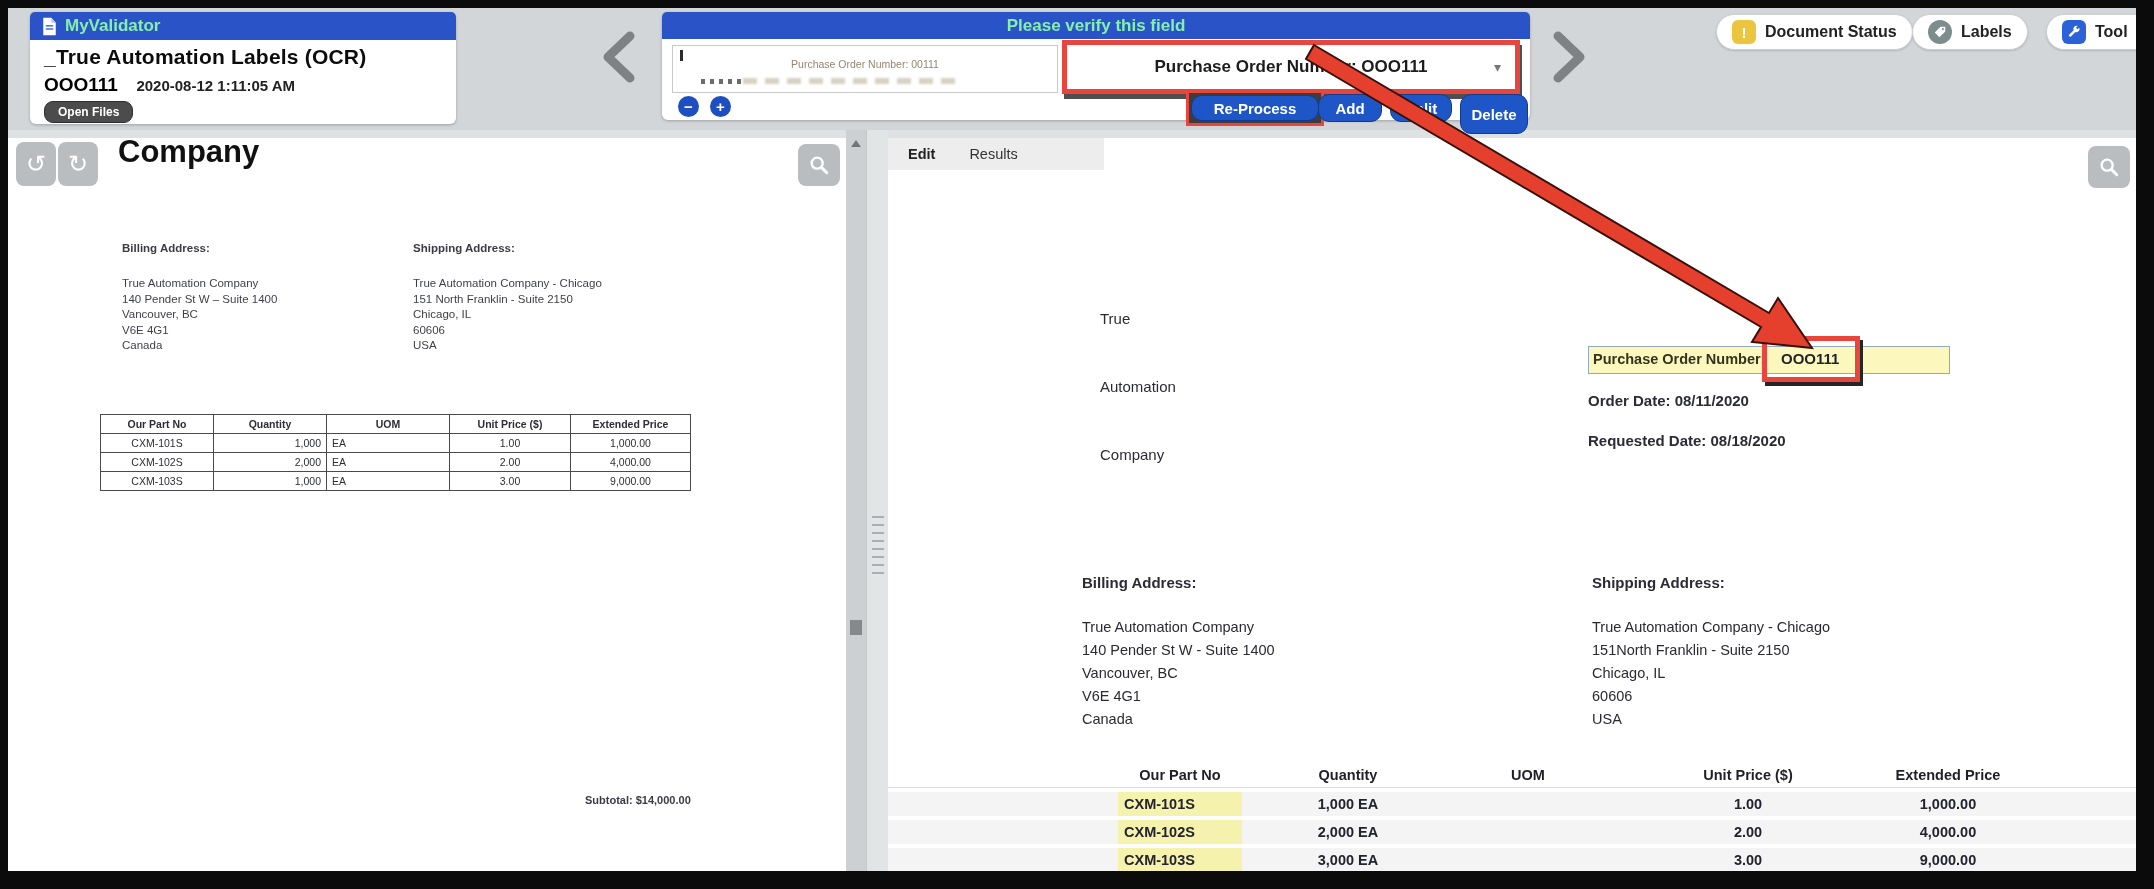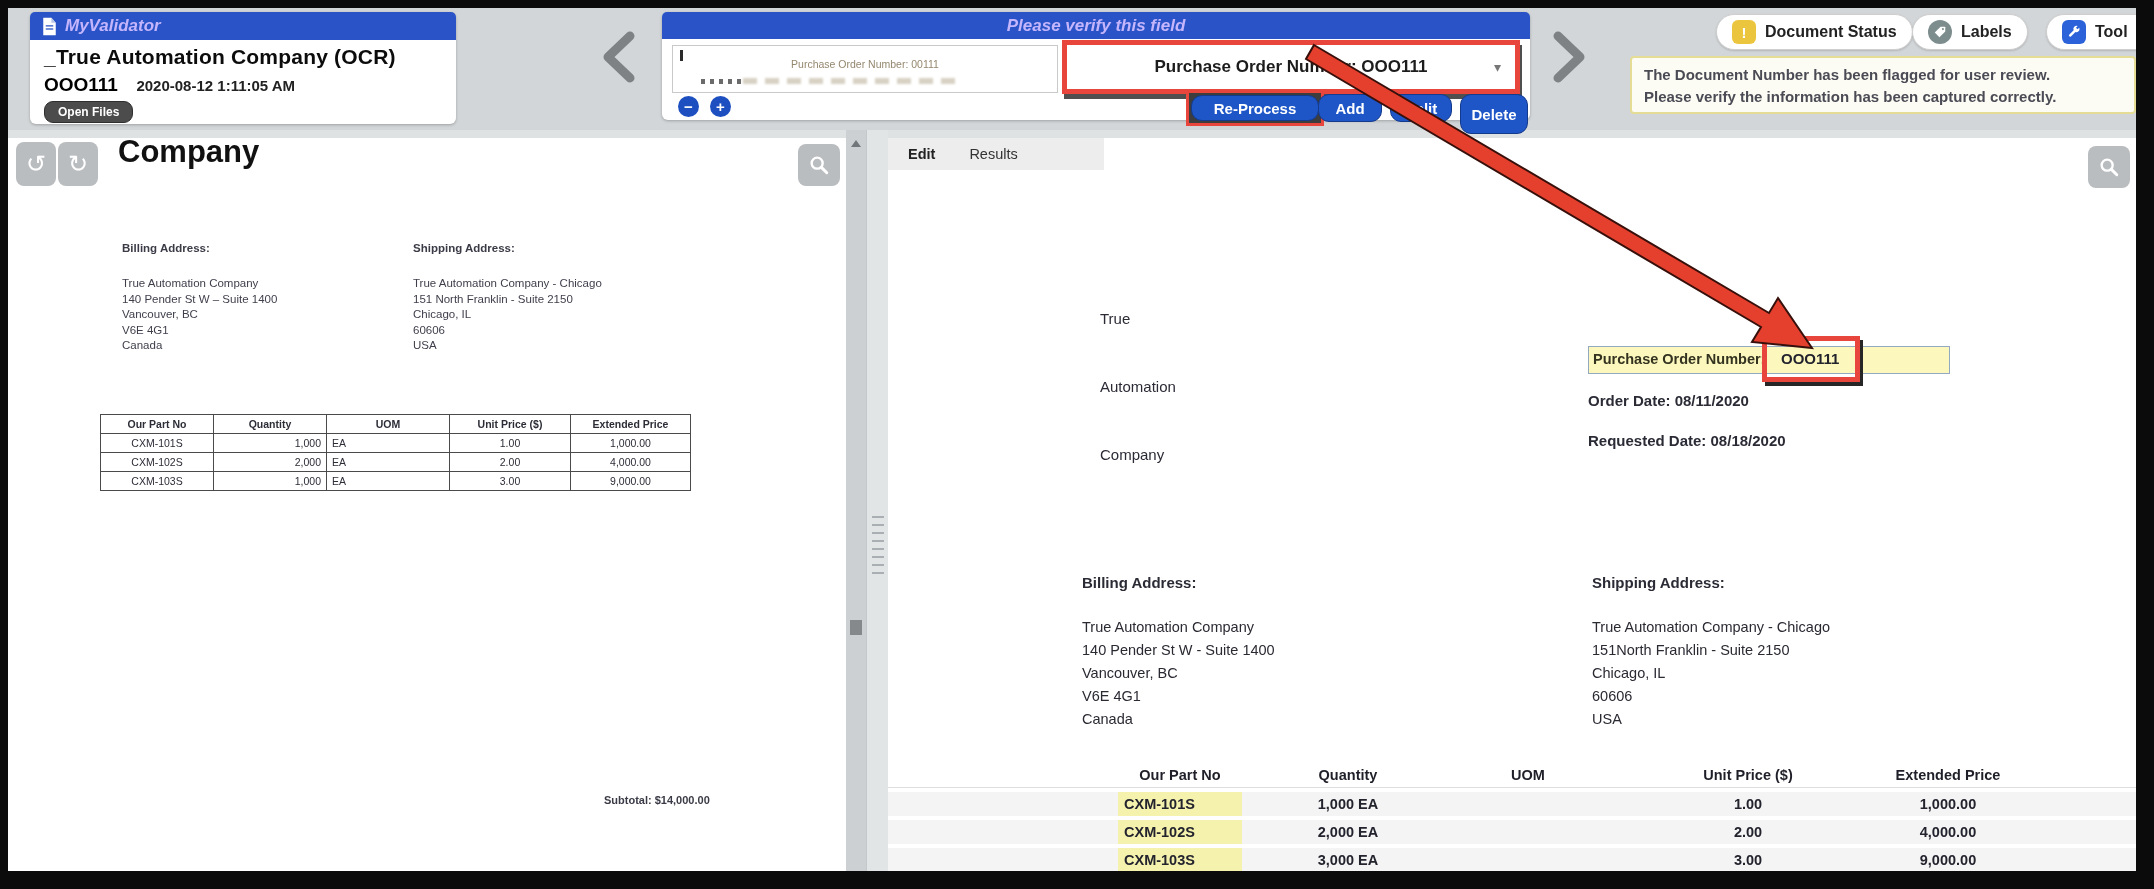--- a/index.html
+++ b/index.html
@@ -11,21 +11,21 @@
   .frame.top { left:0; top:0; width:2154px; height:8px; }
   .frame.bottom { left:0; top:871px; width:2154px; height:18px; }
   .frame.left { left:0; top:0; width:8px; height:889px; }
   .frame.right { left:2136px; top:0; width:18px; height:889px; }
 
   .abs { position:absolute; }
 
   
   .doc-card { left:30px; top:12px; width:426px; height:112px; background:#fff;
               border-radius:6px; box-shadow:0 1px 3px rgba(0,0,0,.25); z-index:5; }
-  .blue-bar { background:#2953c6; color:#c4b5fd; font-weight:bold;font-style:italic; }
+  .blue-bar { background:#2953c6; color:#86efac; font-weight:bold; }
   .doc-card .hdr { display:flex; align-items:center; gap:8px; height:28px;
                    border-radius:5px 5px 0 0; padding-left:12px; font-size:17px; }
   .doc-card .body { padding:5px 14px 0 14px; }
   .doc-name { font-size:21px; font-weight:800; color:#0c0c0c; letter-spacing:.2px; }
   .doc-meta { margin-top:5px; }
   .doc-num { font-size:19px; font-weight:800; color:#000; }
   .doc-time { font-size:15px; font-weight:600; color:#222; margin-left:14px; }
   .open-files { display:inline-block; margin-top:5px; background:#4c4c4c; color:#fff;
                 font-size:12px; font-weight:bold; padding:3px 13px; border-radius:9px;
                 border:1px solid #2e2e2e; cursor:pointer; }
@@ -95,21 +95,21 @@
 
   
   .lp-title { position:absolute; left:110px; top:-4px; font-size:31px; font-weight:800; color:#111; }
   .lp-h { position:absolute; font-size:11.5px; font-weight:bold; color:#3b3b47; }
   .lp-lines { position:absolute; font-size:11.5px; color:#3f3f4c; line-height:15.5px; }
   .lp-table { position:absolute; left:92px; top:276px; border-collapse:collapse;
               font-size:10.5px; color:#2d2d38; }
   .lp-table th, .lp-table td { border:1px solid #4a4a4a; height:19px; padding:0 5px; }
   .lp-table th { font-weight:bold; text-align:center; }
   .lp-table td.c { text-align:center; } .lp-table td.r { text-align:right; }
-  .lp-subtotal { position:absolute; left:577px; top:656px; font-size:11px; font-weight:700; color:#3b3b47;margin-left:19px; }
+  .lp-subtotal { position:absolute; left:577px; top:656px; font-size:11px; font-weight:700; color:#3b3b47; }
 
   
   .tabstrip { position:absolute; left:0; top:0; width:216px; height:32px; background:#ededed;
               display:flex; align-items:center; gap:34px; padding-left:20px; }
   .tab { font-size:14.5px; color:#333; cursor:pointer; }
   .tab.active { font-weight:600; color:#222; }
   .rp-word { position:absolute; left:212px; font-size:15px; font-weight:500; color:#2b2b36; }
   .po-field { position:absolute; left:700px; top:208px; width:362px; height:28px;
               background:#fbf7bd; border:1px solid #93a9c0; cursor:text; }
   .po-label { position:absolute; left:4px; top:4px; font-size:14.5px; font-weight:600; color:#33331f; }
@@ -137,21 +137,21 @@
     <div class="hdr blue-bar">
       <svg width="15" height="19" viewBox="0 0 24 30">
         <path d="M2 1h13l7 8v20H2z" fill="#fff"></path>
           <path d="M15 1l7 8h-7z" fill="#b9c6e4"></path>
         <rect x="6" y="13" width="12" height="2" fill="#2953c6"></rect>
           <rect x="6" y="18" width="12" height="2" fill="#2953c6"></rect>
       </svg>
       <span>MyValidator</span>
     </div>
     <div class="body">
-      <div class="doc-name">_True Automation Company (OCR)</div>
+      <div class="doc-name">_True Automation Labels (OCR)</div>
       <div class="doc-meta">
         <span class="doc-num">OOO111</span>
         <span class="doc-time">2020-08-12 1:11:05 AM</span>
       </div>
       <span class="open-files">Open Files</span>
     </div>
   </div>
 
   <svg class="abs chev" style="left:598px; top:30px;" width="42" height="54">
     <polyline points="32,6 10,27 32,48" fill="none" stroke="#7e8285" stroke-width="9" stroke-linecap="round" stroke-linejoin="round"></polyline>
@@ -198,24 +198,20 @@
   </div>
   <div class="pill" style="left:2046px; width:116px;">
     <span class="sq-icon" style="background:#2b62d9;">
       <svg width="14" height="14" viewBox="0 0 24 24">
           <path fill="#fff" d="M21.5 7a5.2 5.2 0 01-7 4.9L7.2 19.2a2.2 2.2 0 11-3.1-3.1l7.3-7.3A5.2 5.2 0 0118.3 1.9L15.4 4.8l2.6 2.6 2.9-2.9c.4.8.6 1.6.6 2.5z"></path>
         </svg>
     </span>
     <span>Tool</span>
   </div>
 
-  <div class="abs note-box">
-    <div>The Document Number has been flagged for user review.</div>
-    <div>Please verify the information has been captured correctly.</div>
-  </div>
 
   <div class="abs gap-strip"></div>
 
   <div class="abs panel left-panel">
     <div class="gray-iconbtn" style="left:8px; top:4px; width:40px; height:44px; font-size:24px;">↺</div>
     <div class="gray-iconbtn" style="left:50px; top:4px; width:40px; height:44px; font-size:24px;">↻</div>
     <div class="gray-iconbtn" style="left:790px; top:6px; width:42px; height:42px;">
       <svg width="22" height="22" viewBox="0 0 24 24">
         <circle cx="10" cy="10" r="6" fill="none" stroke="#fff" stroke-width="2.6"></circle>
         <line x1="14.6" y1="14.6" x2="20.5" y2="20.5" stroke="#fff" stroke-width="3.2" stroke-linecap="round"></line>

